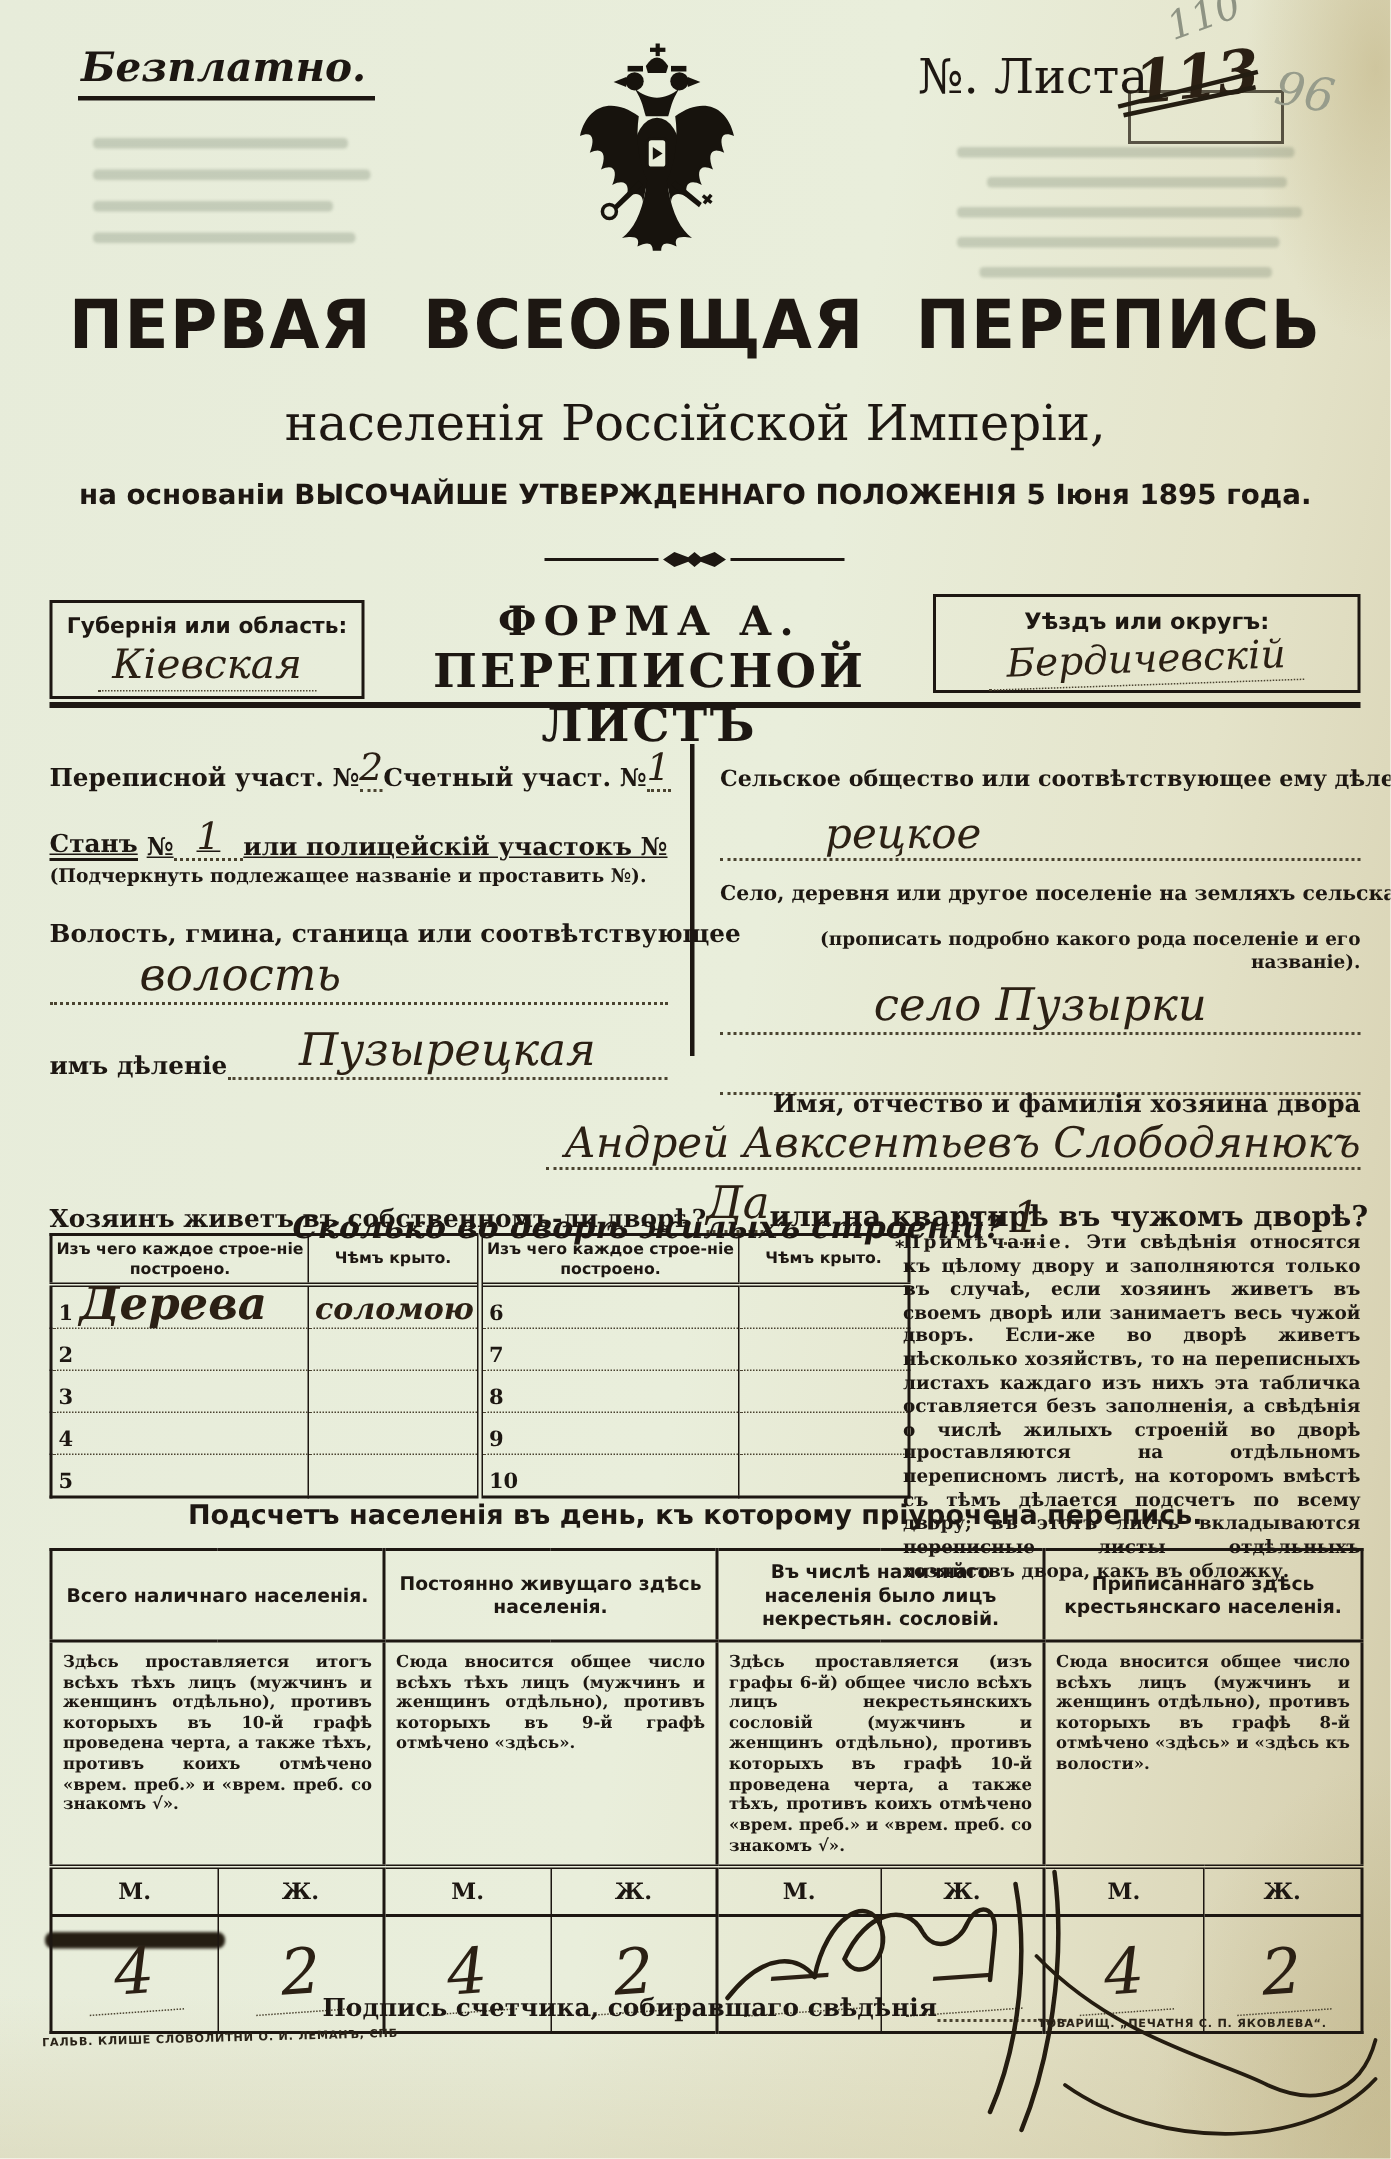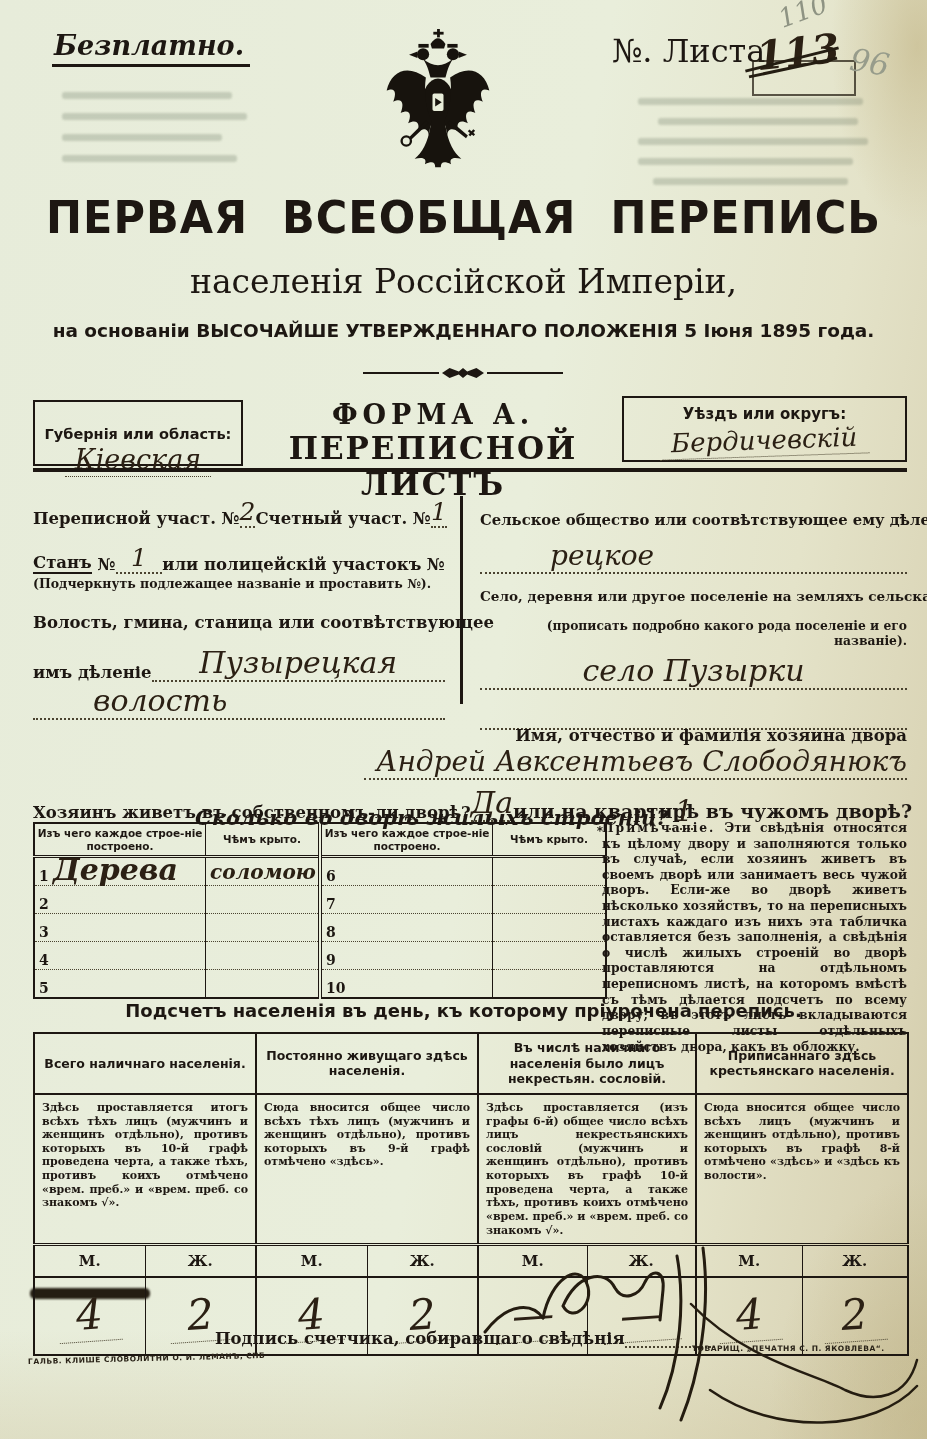--- a/index.html
+++ b/index.html
@@ -108,21 +108,21 @@
 <div class="abs sans b" style="left:0;top:192px;width:927px;text-align:center;font-size:43px;letter-spacing:1px;word-spacing:18px;transform:scaleY(1.05);">ПЕРВАЯ ВСЕОБЩАЯ ПЕРЕПИСЬ</div>
 <div class="abs" style="left:0;top:262px;width:927px;text-align:center;font-size:33px;">населенія Россійской Имперіи,</div>
 <div class="abs sans b" style="left:0;top:320px;width:927px;text-align:center;font-size:18.5px;">на основаніи ВЫСОЧАЙШЕ УТВЕРЖДЕННАГО ПОЛОЖЕНІЯ 5 Іюня 1895 года.</div>
 
 <div class="abs" style="left:363px;top:368px;width:200px;display:flex;align-items:center;">
   <div style="flex:1;height:2px;background:#1d1712;"></div>
   <div style="width:42px;height:10px;background:#1d1712;margin:0 3px;clip-path:polygon(0 50%,18% 0,40% 35%,50% 0,60% 35%,82% 0,100% 50%,82% 100%,60% 65%,50% 100%,40% 65%,18% 100%);"></div>
   <div style="flex:1;height:2px;background:#1d1712;"></div>
 </div>
 
-<div class="abs" style="left:33px;top:400px;width:210px;height:66px;border:2.5px solid #1d1712;text-align:center;padding-top:24px;box-sizing:border-box;">
+<div class="abs" style="left:33px;top:400px;width:210px;height:66px;border:2.5px solid #1d1712;text-align:center;padding-top:8px;box-sizing:border-box;">
   <div class="sans b" style="font-size:14.5px;">Губернія или область:</div>
   <div class="hw" style="font-size:27px;display:inline-block;border-bottom:1.5px dotted #4a4330;padding:0 10px 1px;margin-top:2px;">Кіевская</div>
 </div>
 
 <div class="abs" style="left:255px;top:396px;width:356px;text-align:center;">
   <div class="b" style="font-size:27px;letter-spacing:5px;margin-top:3px;">ФОРМА А.</div>
   <div class="b" style="font-size:31px;letter-spacing:2px;">ПЕРЕПИСНОЙ ЛИСТЪ</div>
 </div>
 
 <div class="abs" style="left:622px;top:396px;width:285px;height:66px;border:2.5px solid #1d1712;text-align:center;padding-top:7px;box-sizing:border-box;">
@@ -133,35 +133,35 @@
 
 <div class="abs" style="left:460px;top:496px;width:2.5px;height:208px;background:#1d1712;"></div>
 
 <div class="abs" style="left:33px;top:494px;width:412px;">
   <div class="flexline b nowrap" style="font-size:16.5px;height:34px;">
     <span>Переписной участ. №</span>
     <span class="dotted" style="width:44px;text-align:center;"><span class="hw" style="font-size:25px;font-weight:normal;">2</span></span>
     <span>Счетный участ. №</span>
     <span class="dotted" style="width:56px;text-align:center;"><span class="hw" style="font-size:25px;font-weight:normal;">1</span></span>
   </div>
-  <div class="flexline b nowrap" style="font-size:16.5px;height:40px;margin-top:6px;">
+  <div class="flexline b nowrap" style="font-size:16.5px;height:40px;margin-top:6px;text-decoration:underline;">
     <span style="border-bottom:2.5px solid #1d1712;">Станъ</span>
     <span style="margin-left:6px;">№</span>
     <span class="dotted" style="width:52px;text-align:center;"><span class="hw" style="font-size:25px;font-weight:normal;">1</span></span>
     <span>или полицейскій участокъ №</span>
     <span class="dotted fill"></span>
   </div>
   <div class="b" style="font-size:12.5px;margin-top:2px;">(Подчеркнуть подлежащее названіе и проставить №).</div>
   <div class="b nowrap" style="font-size:16.5px;margin-top:22px;">Волость, гмина, станица или соотвѣтствующее</div>
+  <div class="flexline" style="height:38px;">
+    <span class="dotted fill" style="text-align:left;"><span class="hw" style="font-size:30px;margin-left:60px;">волость</span></span>
+  </div>
   <div class="flexline nowrap" style="margin-top:14px;height:36px;">
     <span class="b" style="font-size:16.5px;">имъ дѣленіе</span>
     <span class="dotted fill" style="text-align:center;"><span class="hw" style="font-size:30px;">Пузырецкая</span></span>
-  </div>
-  <div class="flexline" style="height:38px;">
-    <span class="dotted fill" style="text-align:left;"><span class="hw" style="font-size:30px;margin-left:60px;">волость</span></span>
   </div>
 </div>
 
 <div class="abs" style="left:480px;top:494px;width:427px;">
   <div class="flexline b nowrap" style="font-size:14.8px;height:34px;">
     <span>Сельское общество или соотвѣтствующее ему дѣленіе</span>
 
   </div>
   <div class="flexline" style="height:42px;margin-top:4px;">
     <span class="dotted fill"><span class="hw" style="font-size:28px;margin-left:70px;">рецкое</span></span>

